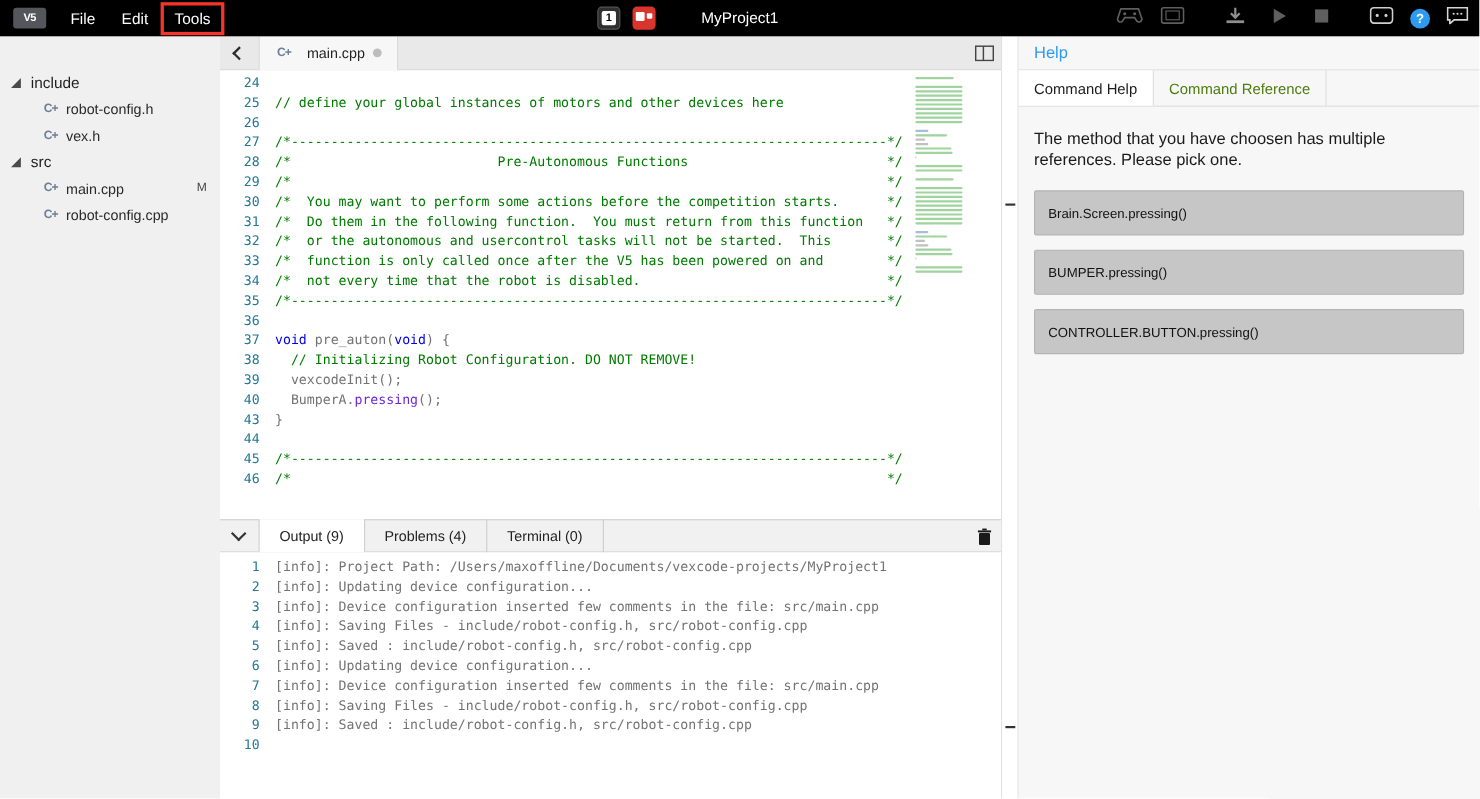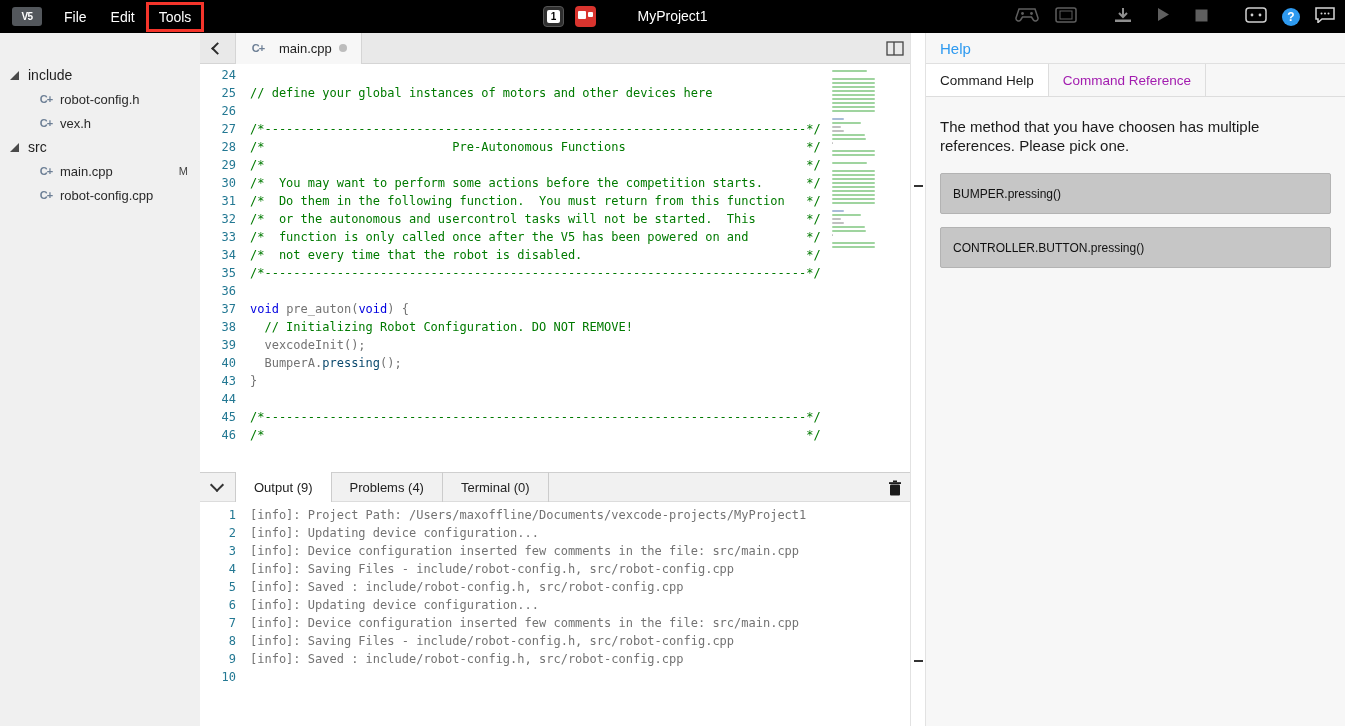--- a/index.html
+++ b/index.html
@@ -40,21 +40,21 @@
   .edit-tab { height:31px; display:flex; align-items:center; gap:7px; padding:0 14px; background:#f7f7f7; border-left:1px solid #d5d5d5; border-right:1px solid #d5d5d5; font-size:13px; color:#222; }
   .mod-dot { width:8px; height:8px; border-radius:50%; background:#bdbdbd; }
   .split-icon { position:absolute; right:6px; top:8px; }
   .editor { position:absolute; top:31px; left:0; right:0; height:408px; overflow:hidden; background:#fff; }
   .code { padding-top:2px; font-family:"DejaVu Sans Mono",monospace; font-size:12px; line-height:18px; }
   .cl { display:flex; height:18px; }
   .ln { width:44px; padding-right:8px; text-align:right; color:#237893; flex:none; font-family:"DejaVu Sans Mono",monospace; }
   .ct { padding-left:6px; white-space:pre; }
   .tk-c { color:#007a00; }
   .tk-k { color:#0000e0; }
-  .tk-f { color:#0c4a6e; }
+  .tk-f { color:#6d28d9; }
   .tk-p { color:#737373; }
   .minimap { position:absolute; top:2px; right:28px; width:50px; height:100%; overflow:hidden; }
   .mini-line { height:2px; margin-bottom:2px; border-radius:1px; }
   .mini-c { background:#9fd49f; } .mini-p { background:#c0c0c0; } .mini-k { background:#a9bcd8; }
 
   
   .console { position:absolute; top:439px; left:0; right:0; bottom:0; background:#fff; }
   .console-tabbar { height:30px; background:#f1f1f1; border-top:1px solid #cfcfcf; border-bottom:1px solid #dcdcdc; display:flex; align-items:center; position:relative; }
   .console-tabs { display:flex; height:30px; }
   .console-tab { height:30px; display:flex; align-items:center; padding:0 18px; font-size:13px; color:#222; border-right:1px solid #ccc; }
@@ -66,21 +66,21 @@
   
   .gutter { position:absolute; top:33px; left:910px; width:16px; bottom:0; background:#fff; border-left:1px solid #e2e2e2; border-right:1px solid #e2e2e2; z-index:5; }
   .dash { position:absolute; left:3px; width:9px; height:2px; background:#333; }
   .d1 { top:152px; } .d2 { top:627px; }
 
   
   .help { position:absolute; top:33px; left:926px; right:0; bottom:0; background:#f7f7f7; }
   .help-header { height:31px; display:flex; align-items:center; padding-left:14px; border-bottom:1px solid #e0e0e0; }
   .help-title { color:#2e9af0; font-size:15px; font-weight:normal; }
   .help-tabs { height:33px; display:flex; align-items:stretch; border-bottom:1px solid #ddd; }
-  .help-tab { display:flex; align-items:center; padding:0 14px; font-size:13.5px; color:#a21caf; border-right:1px solid #ddd; }
+  .help-tab { display:flex; align-items:center; padding:0 14px; font-size:13.5px; color:#4d7c0f; border-right:1px solid #ddd; }
   .help-tab.active { color:#1d1d1d; background:#fff; }
   .help-content { padding:14px; }
   .help-msg { margin:6px 0 18px; font-size:15px; color:#1a1a1a; line-height:19px; max-width:392px; }
   .help-option { height:41px; background:#c6c6c6; border:1px solid #b3b3b3; border-radius:2px; display:flex; align-items:center; padding:0 12px; font-size:12px; color:#111; margin-bottom:13px; cursor:default; }
 </style>
 </head>
 <body>
 
 <div class="topbar">
   <div class="logo">
@@ -398,17 +398,18 @@
   <div class="help-header">
     <span class="help-title">Help</span>
   </div>
   <div class="help-tabs" id="help-tabs">
       <div class="help-tab active">Command Help</div>
       <div class="help-tab">Command Reference</div>
     </div>
   <div class="help-content">
     <p class="help-msg">The method that you have choosen has multiple references. Please pick one.</p>
     <div id="help-options">
+        <div class="help-option">Brain.Screen.pressing()</div>
         <div class="help-option">BUMPER.pressing()</div>
         <div class="help-option">CONTROLLER.BUTTON.pressing()</div>
       </div>
   </div>
 </div>
 
 </body></html>

